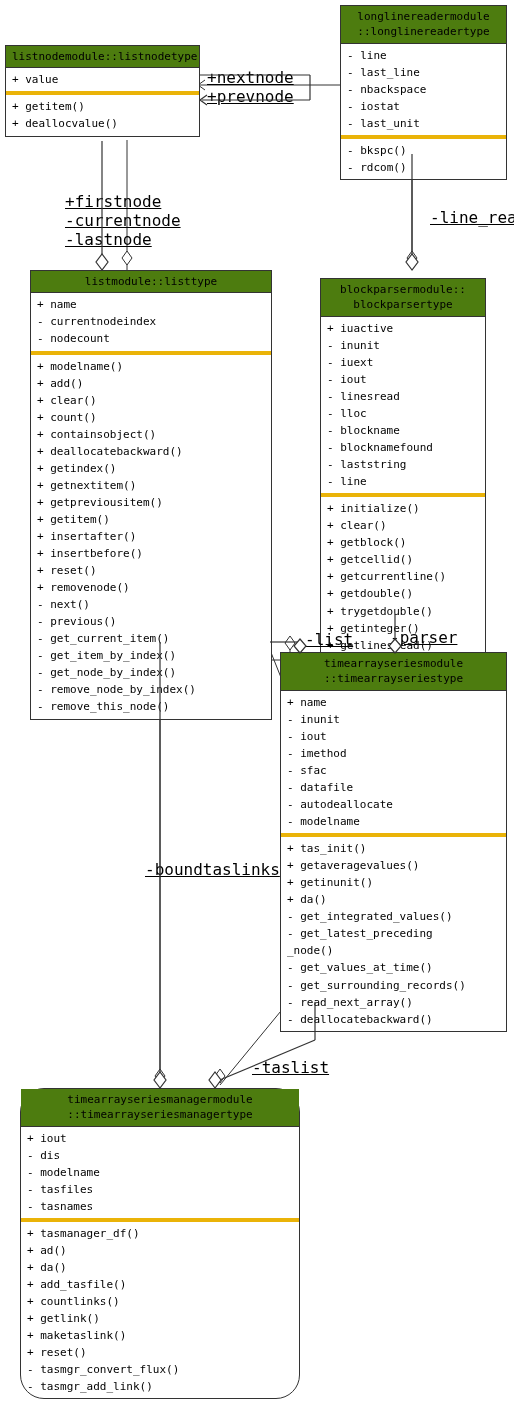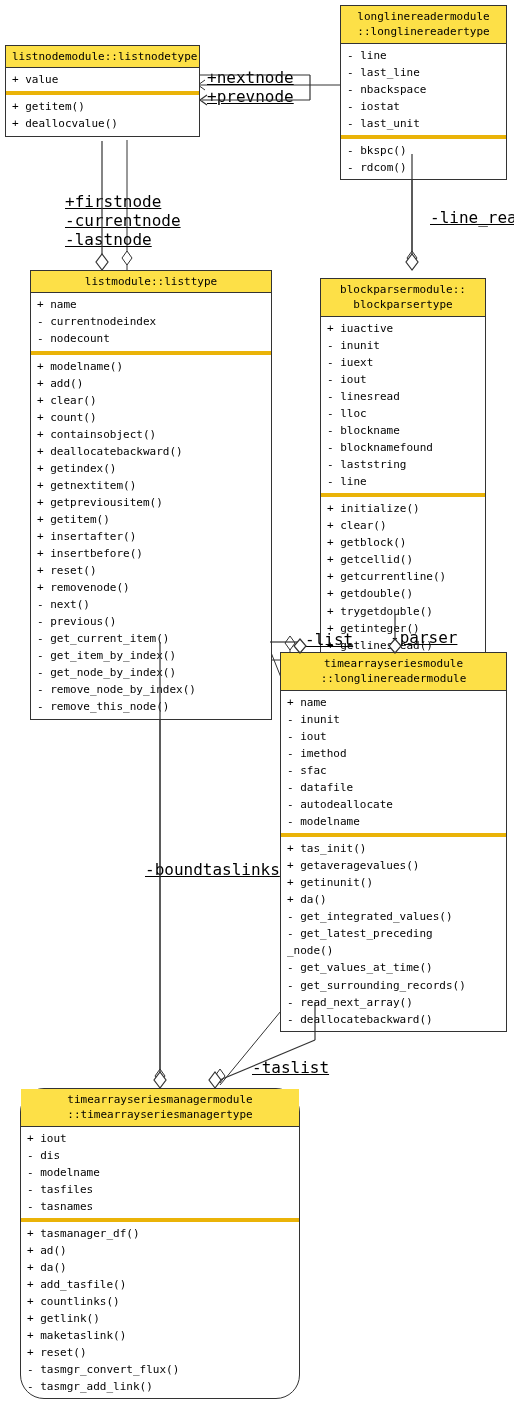--- a/index.html
+++ b/index.html
@@ -16,21 +16,21 @@
       position: relative;
       width: 514px;
       height: 1417px;
     }
     .uml-box {
       position: absolute;
       border: 1px solid #333;
       background: #fff;
     }
     .uml-box .box-title {
-      background: #fde047;
+      background: #4d7c0f;
       border-bottom: 1px solid #333;
       padding: 3px 6px;
       text-align: center;
       font-weight: normal;
       white-space: pre;
       line-height: 1.4;
     }
     .uml-box .box-section {
       padding: 3px 6px;
       border-bottom: 4px solid #eab308;
@@ -191,21 +191,21 @@
   </div>
 
   <div class="label" style="left:430px; top:208px;">-line_reader</div>
 
   <div class="label" style="left:278px; top:630px;margin-left:27px;">-list</div>
 
   <div class="label" style="left:390px; top:628px;">-parser</div>
 
   <div class="uml-box" style="left:280px; top:652px; width:227px;">
     <div class="box-title" style="white-space:pre-line;">timearrayseriesmodule
-::longlinereadermodule</div>
+::timearrayseriestype</div>
     <div class="box-section">
       <div>+ name</div>
       <div>- inunit</div>
       <div>- iout</div>
       <div>- imethod</div>
       <div>- sfac</div>
       <div>- datafile</div>
       <div>- autodeallocate</div>
       <div>- modelname</div>
     </div>

